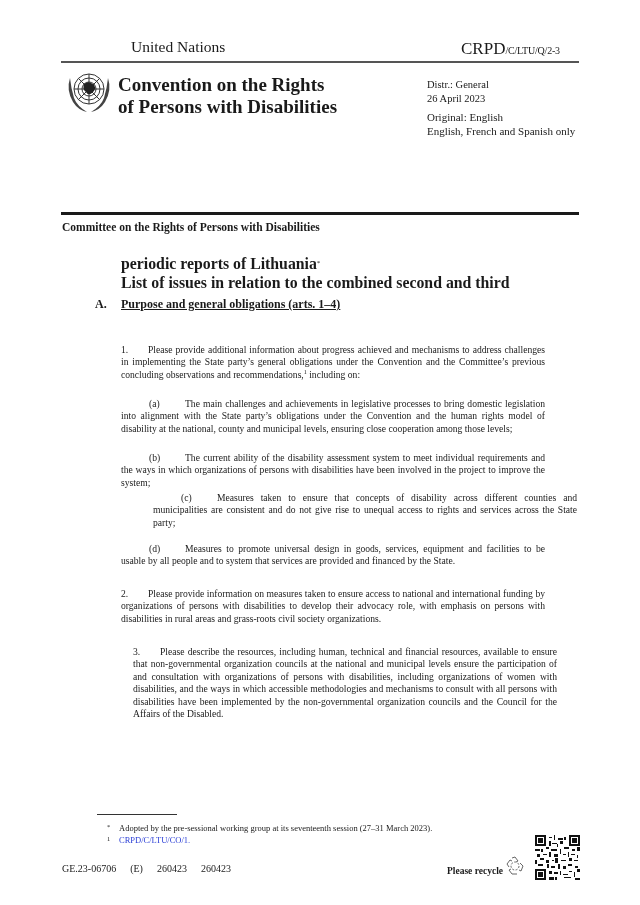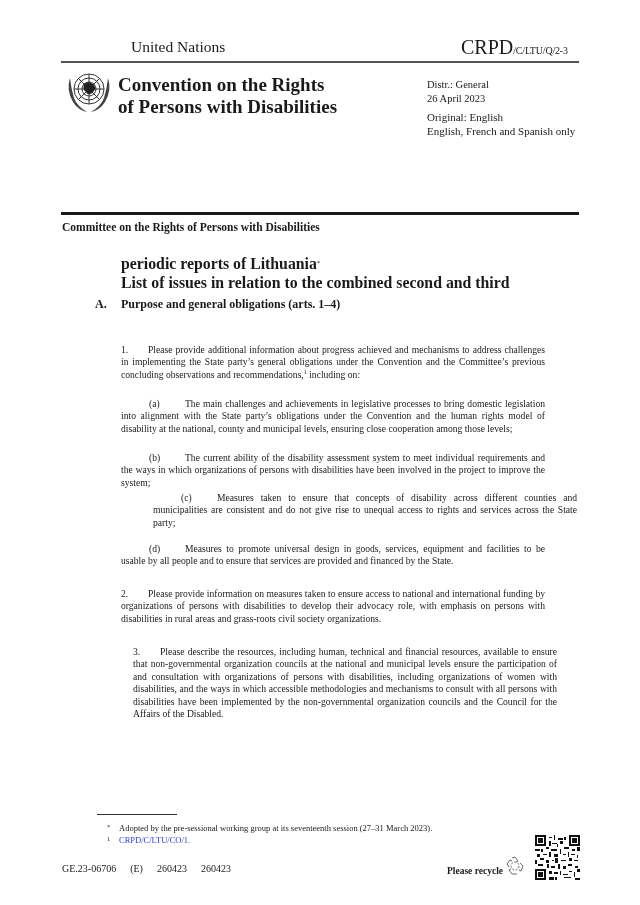--- a/index.html
+++ b/index.html
@@ -3,35 +3,35 @@
 <meta charset="utf-8">
 <style>
   html, body { margin: 0; padding: 0; background: #ffffff; }
   body { width: 640px; height: 905px; position: relative; overflow: hidden;
          font-family: "Liberation Serif", "DejaVu Serif", serif; color: #1a1a1a; }
   .abs { position: absolute; }
 
   
   .un-label { left: 131px; top: 38px; font-size: 15.5px; }
   .symbol { left: 461px; top: 33px; font-size: 24px; line-height: 26px; white-space: nowrap; }
-  .symbol .main { font-size: 20px; }
+  .symbol .main { font-size: 17px; }
   .symbol .suffix { font-size: 10px; letter-spacing: -0.2px; }
   .rule-thin { left: 61px; top: 61px; width: 518px; height: 2px; background: #555; }
   .emblem { left: 64px; top: 66px; width: 50px; height: 50px; }
   .title { left: 118px; top: 66px; font-size: 19px; font-weight: bold; line-height: 22px; margin-top: 8px; }
   .distr { left: 427px; top: 78px; font-size: 10.5px; line-height: 14px; }
   .orig { left: 427px; top: 110px; font-size: 11px; line-height: 14px; }
 
   .rule-thick { left: 61px; top: 212px; width: 518px; height: 3px; background: #1a1a1a; }
   .committee { left: 62px; top: 221px; font-size: 11.5px; font-weight: bold; }
 
   .issues-title { left: 121px; top: 254px; font-size: 15.8px; font-weight: bold; line-height: 19px; }
   .issues-title sup { font-size: 7px; font-weight: normal; vertical-align: 4px; }
 
-  .section { left: 95px; top: 297px; font-size: 12px; font-weight: bold; }
+  .section { left: 95px; top: 297px; font-size: 12px; font-weight: bold; text-decoration: underline; }
   .section .letter { display: inline-block; width: 26px; }
 
   .body { left: 121px; width: 424px; font-size: 9.6px; line-height: 12.4px; text-align: justify; }
   .para { margin: 0; }
   .para .num { display: inline-block; width: 27px; }
   .para .sub { display: inline-block; width: 36px; margin-left: 28px; }
   .para sup { font-size: 6px; vertical-align: 4px; line-height: 0; }
 
   .fn-rule { left: 97px; top: 814px; width: 80px; height: 1px; background: #333; }
   .fn { left: 107px; font-size: 8.5px; line-height: 11px; }
@@ -99,21 +99,21 @@
 <div class="abs body" style="top:398px;">
   <p class="para"><span class="sub">(a)</span><span>The main challenges and achievements in legislative processes to bring domestic legislation into alignment with the State party’s obligations under the Convention and the human rights model of disability at the national, county and municipal levels, ensuring close cooperation among those levels;</span></p>
 </div>
 <div class="abs body" style="top:452px;">
   <p class="para"><span class="sub">(b)</span><span>The current ability of the disability assessment system to meet individual requirements and the ways in which organizations of persons with disabilities have been involved in the project to improve the system;</span></p>
 </div>
 <div class="abs body" style="top:492px;margin-left:32px;">
   <p class="para"><span class="sub">(c)</span><span>Measures taken to ensure that concepts of disability across different counties and municipalities are consistent and do not give rise to unequal access to rights and services across the State party;</span></p>
 </div>
 <div class="abs body" style="top:543px;">
-  <p class="para"><span class="sub">(d)</span><span>Measures to promote universal design in goods, services, equipment and facilities to be usable by all people and to ensure that services are provided and financed by the State.</span></p>
+  <p class="para"><span class="sub">(d)</span><span>Measures to promote universal design in goods, services, equipment and facilities to be usable by all people and to system that services are provided and financed by the State.</span></p>
 </div>
 <div class="abs body" style="top:588px;">
   <p class="para"><span class="num">2.</span><span>Please provide information on measures taken to ensure access to national and international funding by organizations of persons with disabilities to develop their advocacy role, with emphasis on persons with disabilities in rural areas and grass-roots civil society organizations.</span></p>
 </div>
 <div class="abs body" style="top:646px;margin-left:12px;">
   <p class="para"><span class="num">3.</span><span>Please describe the resources, including human, technical and financial resources, available to ensure that non-governmental organization councils at the national and municipal levels ensure the participation of and consultation with organizations of persons with disabilities, including organizations of women with disabilities, and the ways in which accessible methodologies and mechanisms to consult with all persons with disabilities have been implemented by the non-governmental organization councils and the Council for the Affairs of the Disabled.</span></p>
 </div>
 
 <div class="abs fn-rule"></div>
 <div class="abs fn" style="top:821px;"><span class="mark">*</span><span>Adopted by the pre-sessional working group at its seventeenth session (27–31 March 2023).</span></div>

